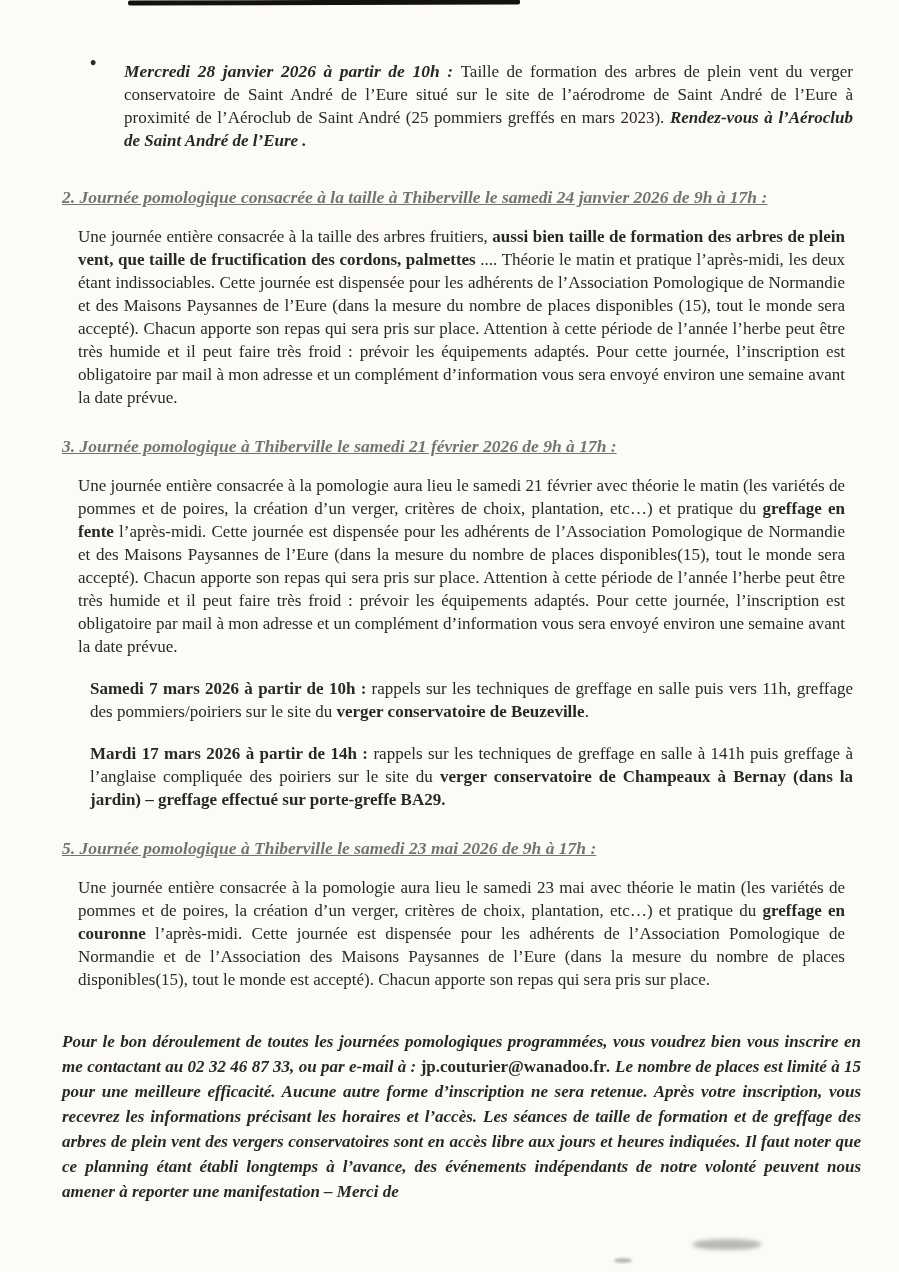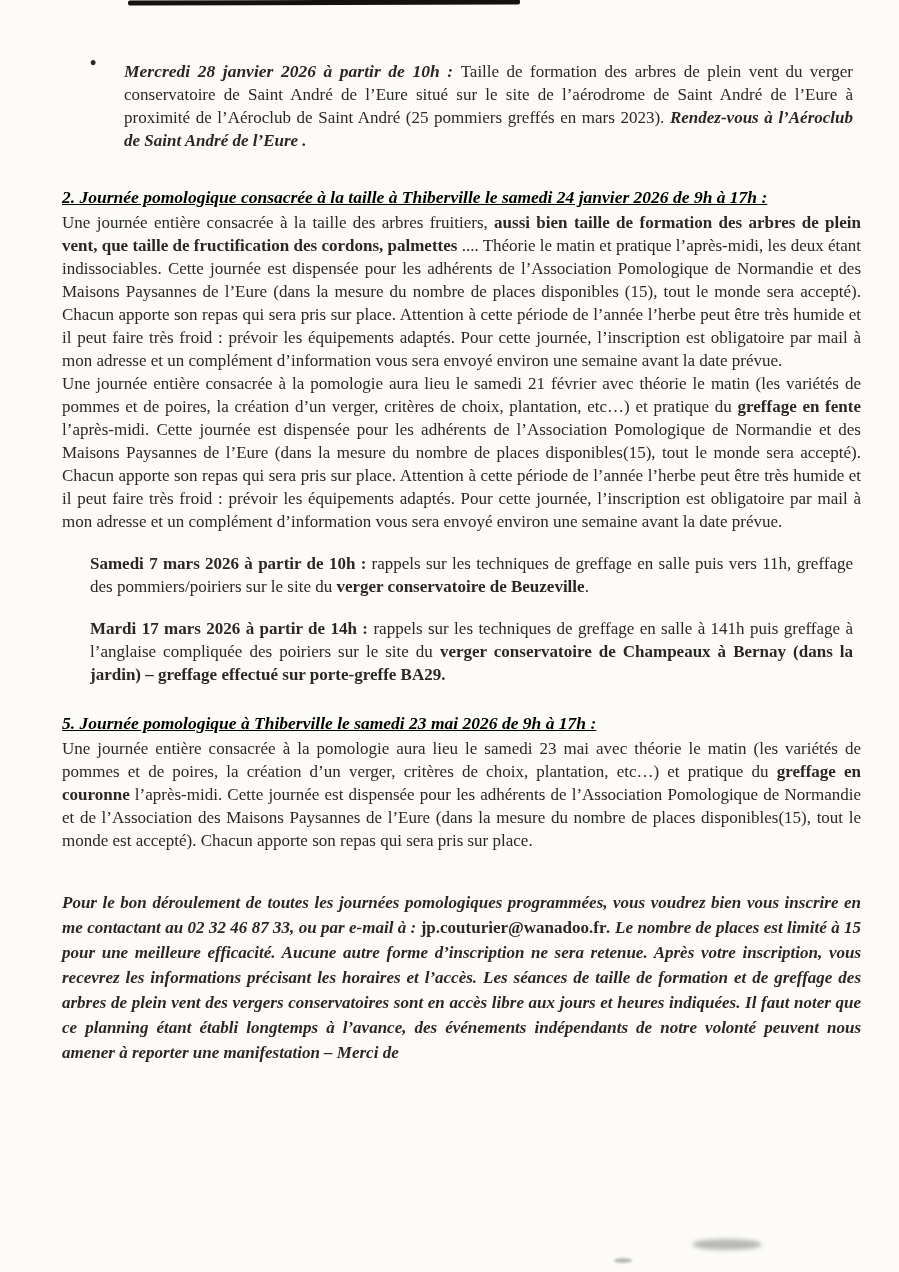--- a/index.html
+++ b/index.html
@@ -47,27 +47,27 @@
   .bi { font-weight: 700; font-style: italic; }
   .bullet-text .bi.title { font-size: 17.5px; }
 
   
   .sec-heading {
     margin: 25px 0 2px 0;
     font-size: 17.5px;
     font-weight: 700;
     font-style: italic;
     text-decoration: underline;
-    color: #000000;
+    color: #737373;
     line-height: 24px;
   }
   .sec-heading.gap-large { }
 
   
-  .body-par { margin: 0; text-align: justify; }
+  .body-par { margin: 16px; text-align: justify; }
   .body-par strong, .g-item strong { font-weight: 700; }
 
   
   .g-item { margin: 19px 8px 0 28px; text-align: justify; }
 
   
   .footer-par {
     margin: 38px 0 0 0;
     font-weight: 700;
     font-style: italic;
@@ -88,20 +88,21 @@
   <div class="content">
 
     <div class="bullet-row">
       <span class="bullet-marker">•</span>
       <p class="bullet-text"><strong class="bi title">Mercredi 28 janvier 2026 à partir de 10h : </strong><span>Taille de formation des arbres de plein vent du verger conservatoire de Saint André de l’Eure situé sur le site de l’aérodrome de Saint André de l’Eure à proximité de l’Aéroclub de Saint André (25 pommiers greffés en mars 2023). </span><strong class="bi">Rendez-vous à l’Aéroclub de Saint André de l’Eure .</strong></p>
     </div>
 
     <h2 class="sec-heading">2. Journée pomologique consacrée à la taille à Thiberville le samedi 24 janvier 2026 de 9h à 17h :</h2>
     <p class="body-par"><span>Une journée entière consacrée à la taille des arbres fruitiers, </span><strong>aussi bien taille de formation des arbres de plein vent, que taille de fructification des cordons, palmettes</strong><span> .... Théorie le matin et pratique l’après-midi, les deux étant indissociables. Cette journée est dispensée pour les adhérents de l’Association Pomologique de Normandie et des Maisons Paysannes de l’Eure (dans la mesure du nombre de places disponibles (15), tout le monde sera accepté). Chacun apporte son repas qui sera pris sur place. Attention à cette période de l’année l’herbe peut être très humide et il peut faire très froid : prévoir les équipements adaptés. Pour cette journée, l’inscription est obligatoire par mail à mon adresse et un complément d’information vous sera envoyé environ une semaine avant la date prévue.</span></p>
 
+    <h2 class="sec-heading">3. Journée pomologique à Thiberville le samedi 21 février 2026 de 9h à 17h :</h2>
     <p class="body-par"><span>Une journée entière consacrée à la pomologie aura lieu le samedi 21 février avec théorie le matin (les variétés de pommes et de poires, la création d’un verger, critères de choix, plantation, etc…) et pratique du </span><strong>greffage en fente</strong><span> l’après-midi. Cette journée est dispensée pour les adhérents de l’Association Pomologique de Normandie et des Maisons Paysannes de l’Eure (dans la mesure du nombre de places disponibles(15), tout le monde sera accepté). Chacun apporte son repas qui sera pris sur place. Attention à cette période de l’année l’herbe peut être très humide et il peut faire très froid : prévoir les équipements adaptés. Pour cette journée, l’inscription est obligatoire par mail à mon adresse et un complément d’information vous sera envoyé environ une semaine avant la date prévue.</span></p>
 
 
     <p class="g-item"><strong>Samedi 7 mars 2026 à partir de 10h :</strong><span> rappels sur les techniques de greffage en salle puis vers 11h, greffage des pommiers/poiriers sur le site du </span><strong>verger conservatoire de Beuzeville</strong><span>.</span></p>
 
 
     <p class="g-item"><strong>Mardi 17 mars 2026 à partir de 14h :</strong><span> rappels sur les techniques de greffage en salle à 141h puis greffage à l’anglaise compliquée des poiriers sur le site du </span><strong>verger conservatoire de Champeaux à Bernay (dans la jardin) – greffage effectué sur porte-greffe BA29.</strong><span></span></p>
 
     <h2 class="sec-heading gap-large">5. Journée pomologique à Thiberville le samedi 23 mai 2026 de 9h à 17h :</h2>
     <p class="body-par"><span>Une journée entière consacrée à la pomologie aura lieu le samedi 23 mai avec théorie le matin (les variétés de pommes et de poires, la création d’un verger, critères de choix, plantation, etc…) et pratique du </span><strong>greffage en couronne</strong><span> l’après-midi. Cette journée est dispensée pour les adhérents de l’Association Pomologique de Normandie et de l’Association des Maisons Paysannes de l’Eure (dans la mesure du nombre de places disponibles(15), tout le monde est accepté). Chacun apporte son repas qui sera pris sur place.</span></p>

